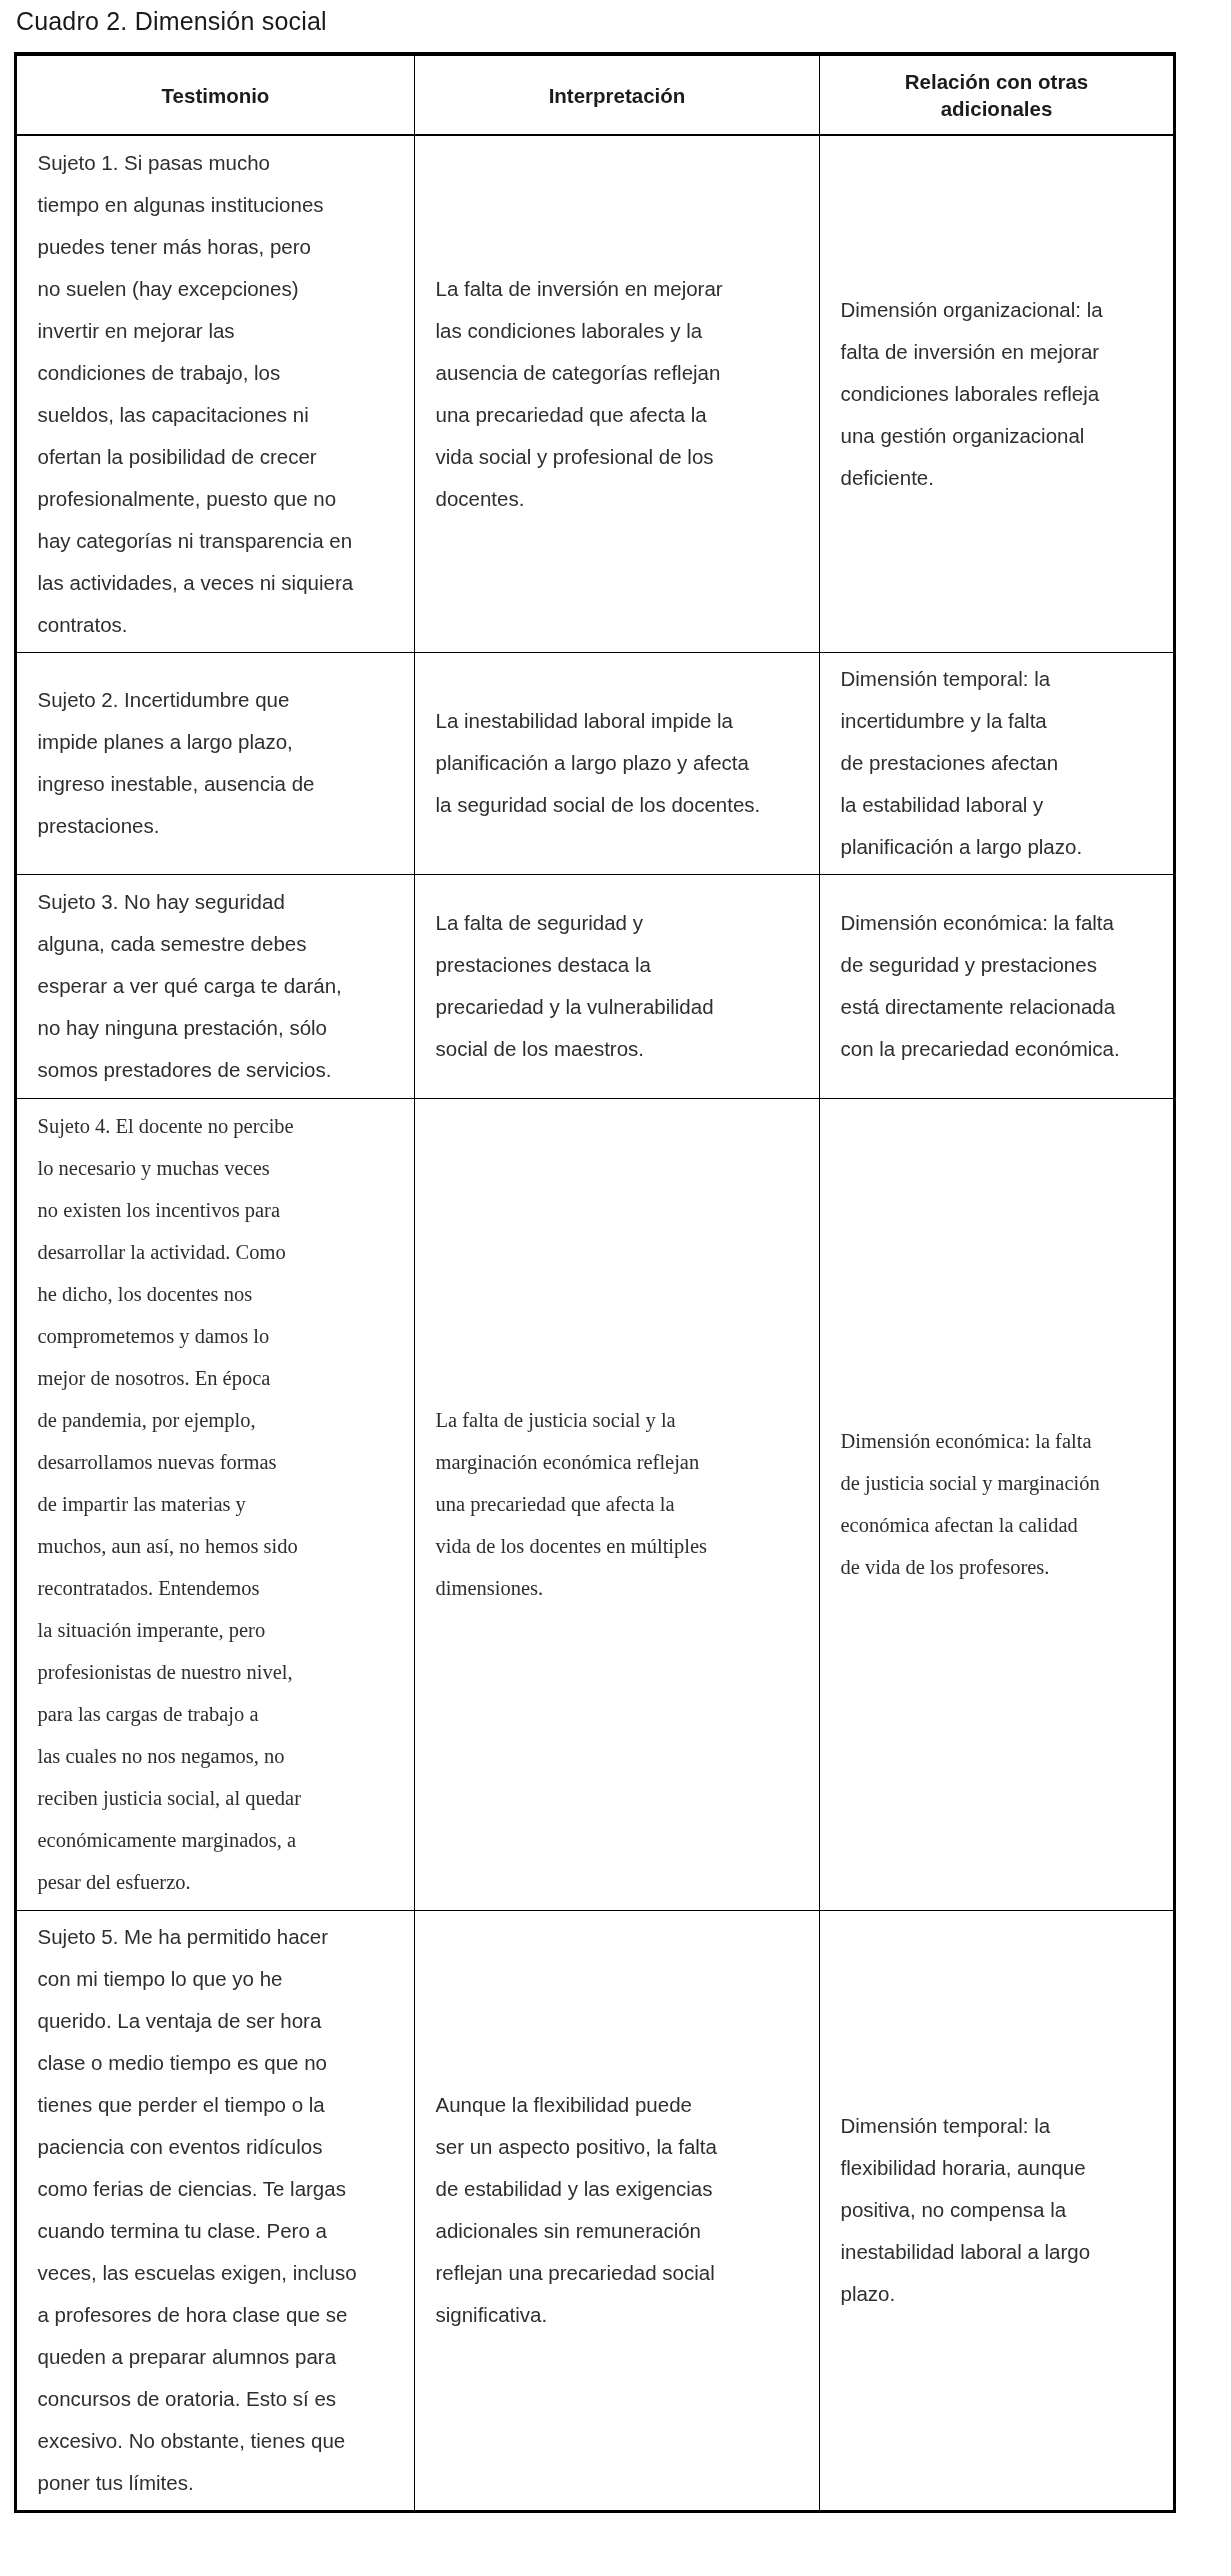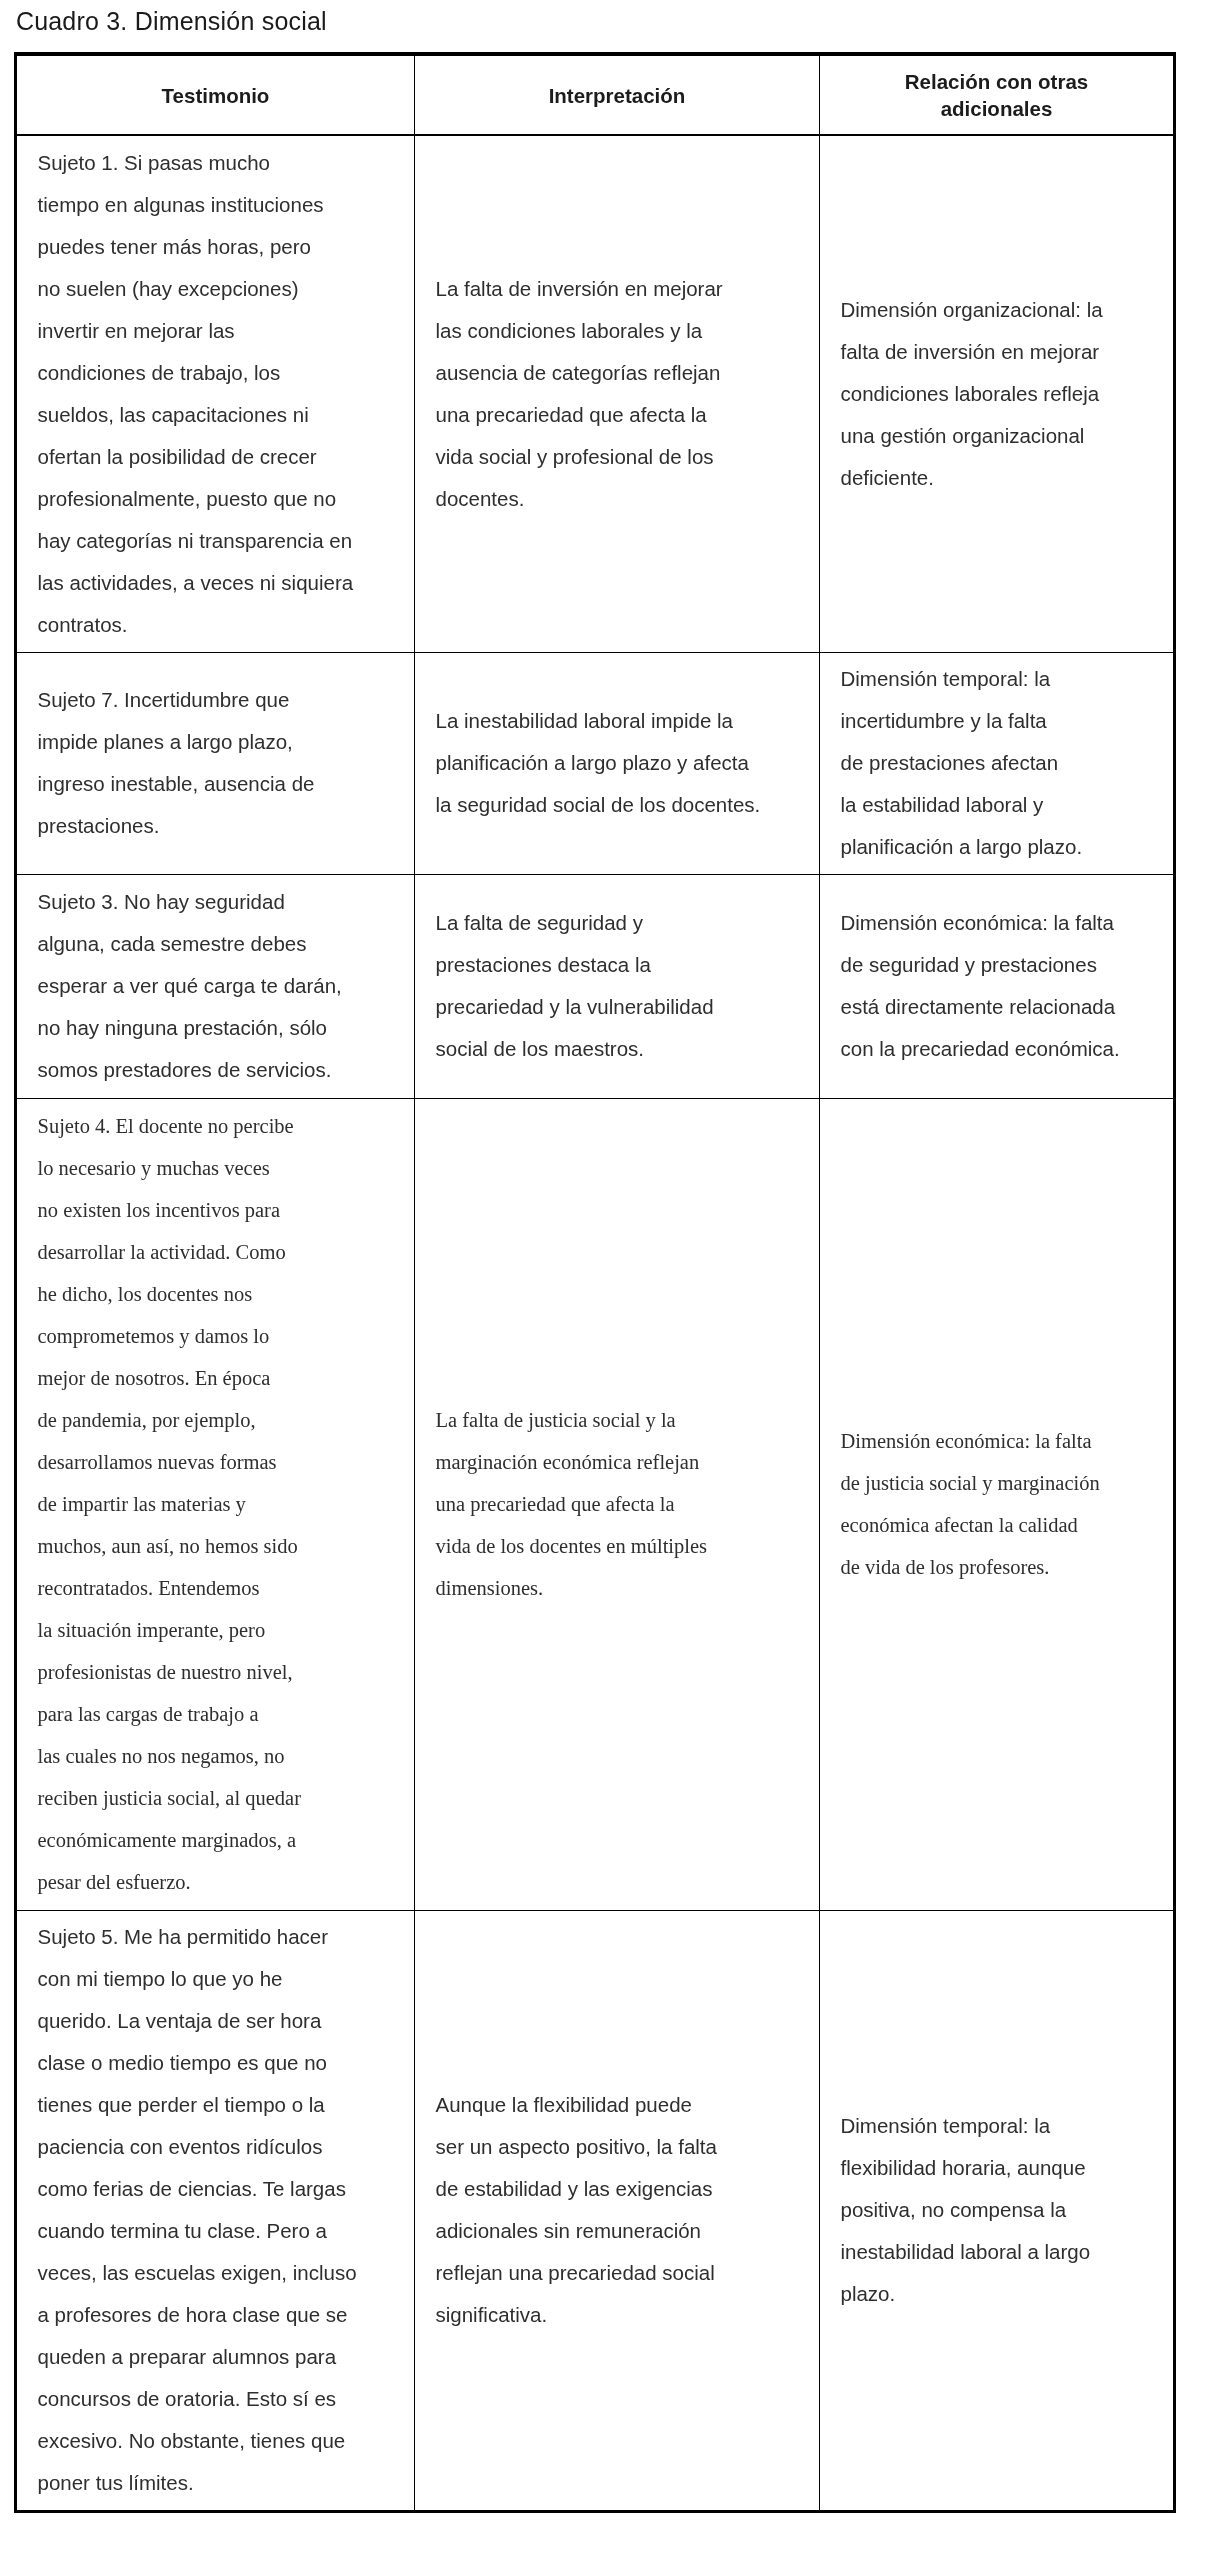--- a/index.html
+++ b/index.html
@@ -68,21 +68,21 @@
     color: #1a1a1a;
     margin: 24px 0 0 1.9px;
     letter-spacing: 0.2px;
   }
 </style>
 </head>
 <body>
 
 <div class="page">
 
-  <div class="table-title">Cuadro 3. Dimensión social</div>
+  <div class="table-title">Cuadro 2. Dimensión social</div>
 
   <table class="data-table">
     <colgroup>
       <col class="col-testimonio">
       <col class="col-interpretacion">
       <col class="col-relacion">
     </colgroup>
     <thead>
       <tr class="h-head">
         <th>Testimonio</th>
@@ -111,21 +111,21 @@
 una precariedad que afecta la
 vida social y profesional de los
 docentes.</td>
         <td>Dimensión organizacional: la
 falta de inversión en mejorar
 condiciones laborales refleja
 una gestión organizacional
 deficiente.</td>
       </tr>
       <tr class="h-r2">
-        <td>Sujeto 7. Incertidumbre que
+        <td>Sujeto 2. Incertidumbre que
 impide planes a largo plazo,
 ingreso inestable, ausencia de
 prestaciones.</td>
         <td>La inestabilidad laboral impide la
 planificación a largo plazo y afecta
 la seguridad social de los docentes.</td>
         <td>Dimensión temporal: la
 incertidumbre y la falta
 de prestaciones afectan
 la estabilidad laboral y

